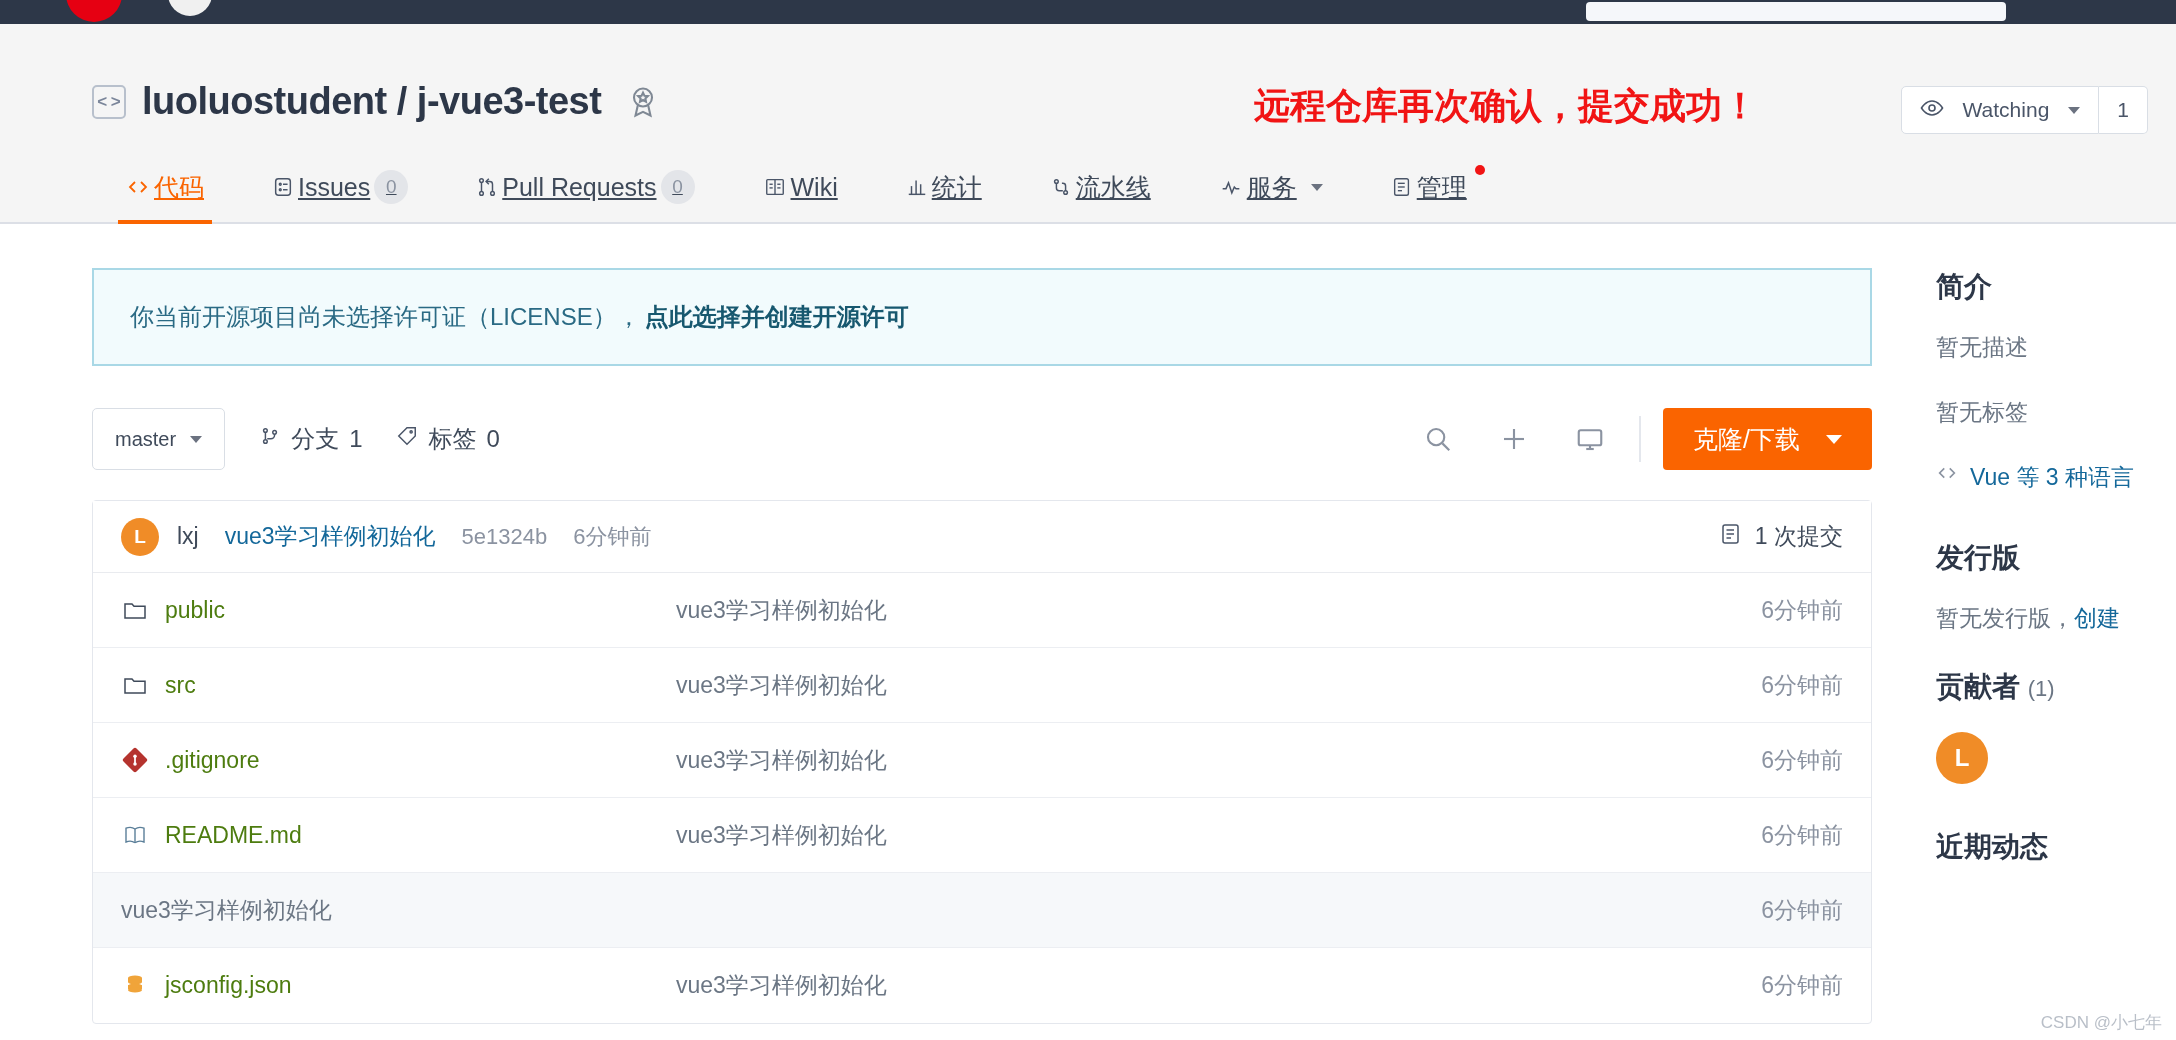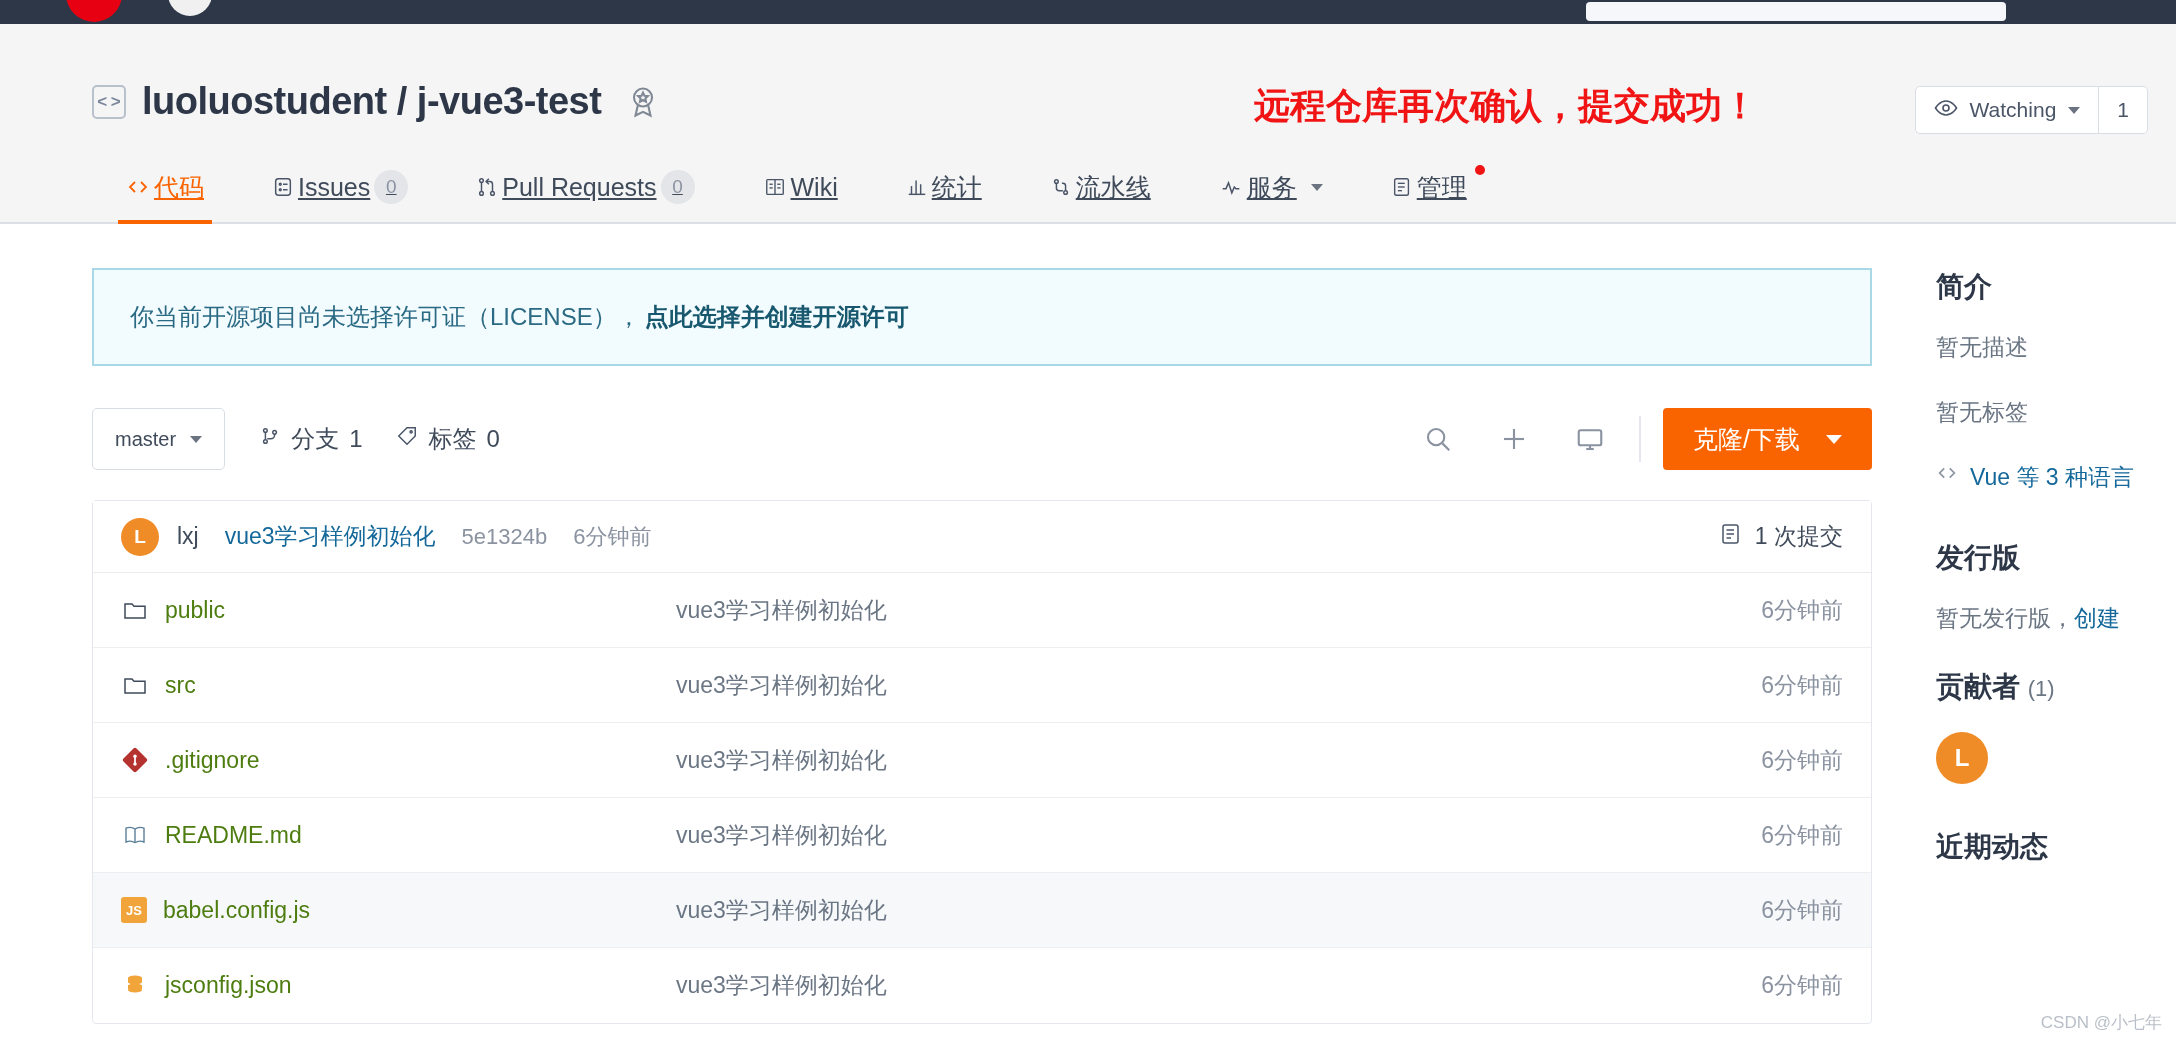--- a/index.html
+++ b/index.html
@@ -68,21 +68,21 @@
     position: absolute; left: 1254px; top: 58px;
     font-size: 36px; font-weight: bold; color: #f11414;
     white-space: nowrap;
   }
 
   .watch-group {
     position: absolute; right: 28px; top: 62px;
     display: flex; align-items: stretch; height: 48px;
   }
   .watch-btn {
-    display: flex; align-items: center; gap: 12px;
+    display: flex; align-items: center; gap: 19px;
     padding: 0 18px;
     border: 1px solid #d9dee5; border-radius: 5px 0 0 5px;
     background: #fff; font-size: 21px; color: #4a5568;
     white-space: nowrap;
   }
   .watch-count {
     display: flex; align-items: center; padding: 0 18px;
     border: 1px solid #d9dee5; border-left: none; border-radius: 0 5px 5px 0;
     background: #fff; font-size: 21px; color: #4a5568;
   }
@@ -531,24 +531,20 @@
                 <line x1="12" y1="5" x2="12" y2="18.8"></line>
               </svg>
             </span>
             <span class="fname">README.md</span>
           </div>
           <div class="fmsg">vue3学习样例初始化</div>
           <div class="ftime">6分钟前</div>
         </div>
 
         <div class="frow alt">
-          <div class="fname-cell">
-            <span class="ic-js">JS</span>
-            <span class="fname">babel.config.js</span>
-          </div>
           <div class="fmsg">vue3学习样例初始化</div>
           <div class="ftime">6分钟前</div>
         </div>
 
         <div class="frow">
           <div class="fname-cell">
             <span class="ic">
               <svg width="24" height="26" viewBox="0 0 24 26" fill="#f0a43a">
                 <ellipse cx="12" cy="5" rx="7" ry="2.6"></ellipse>
                 <rect x="5" y="5" width="14" height="4"></rect>

